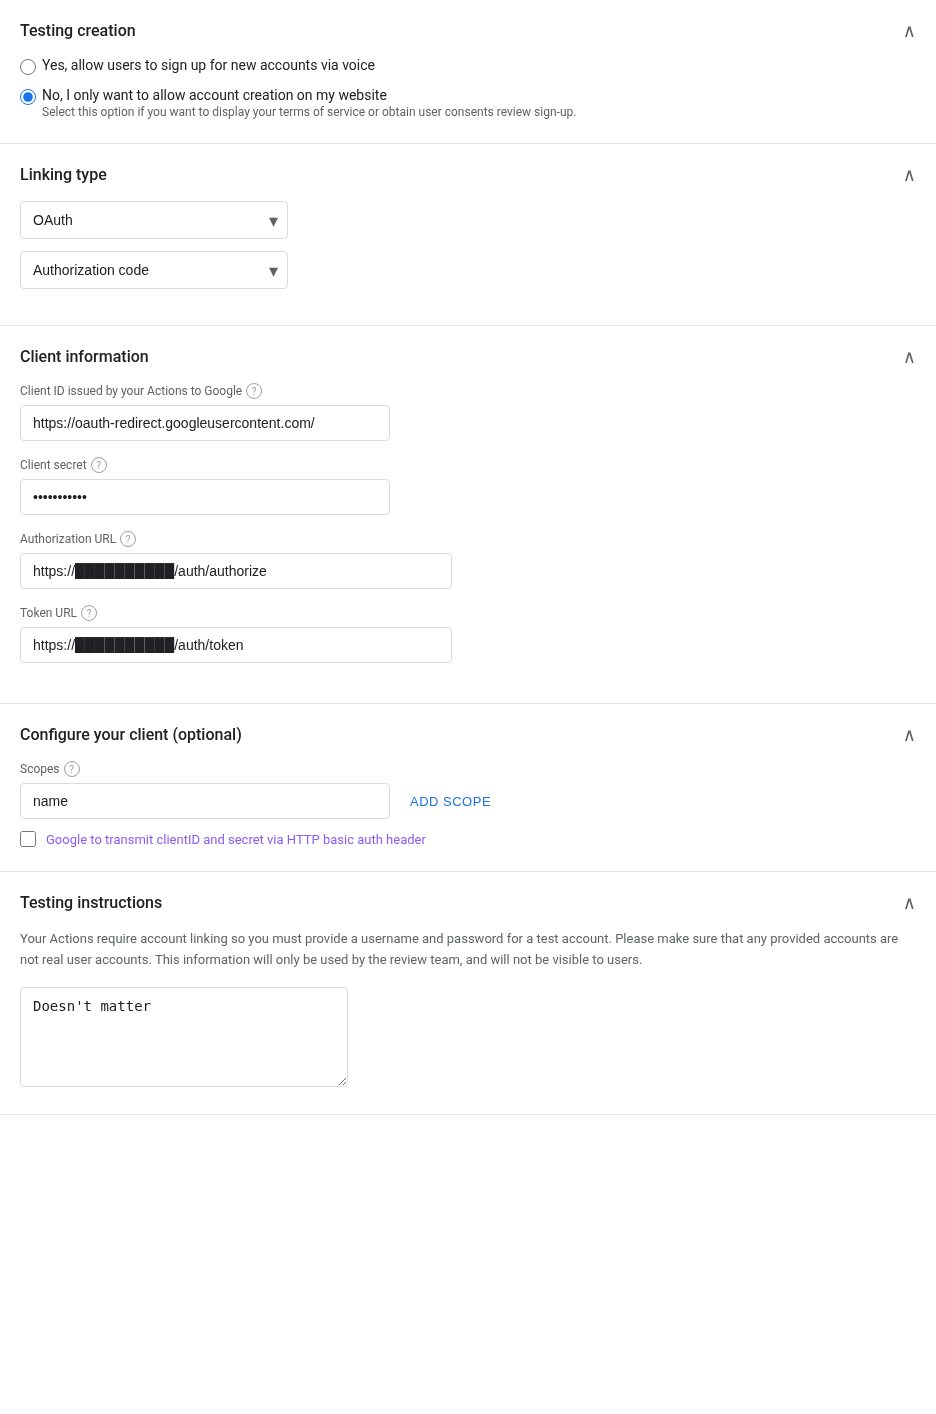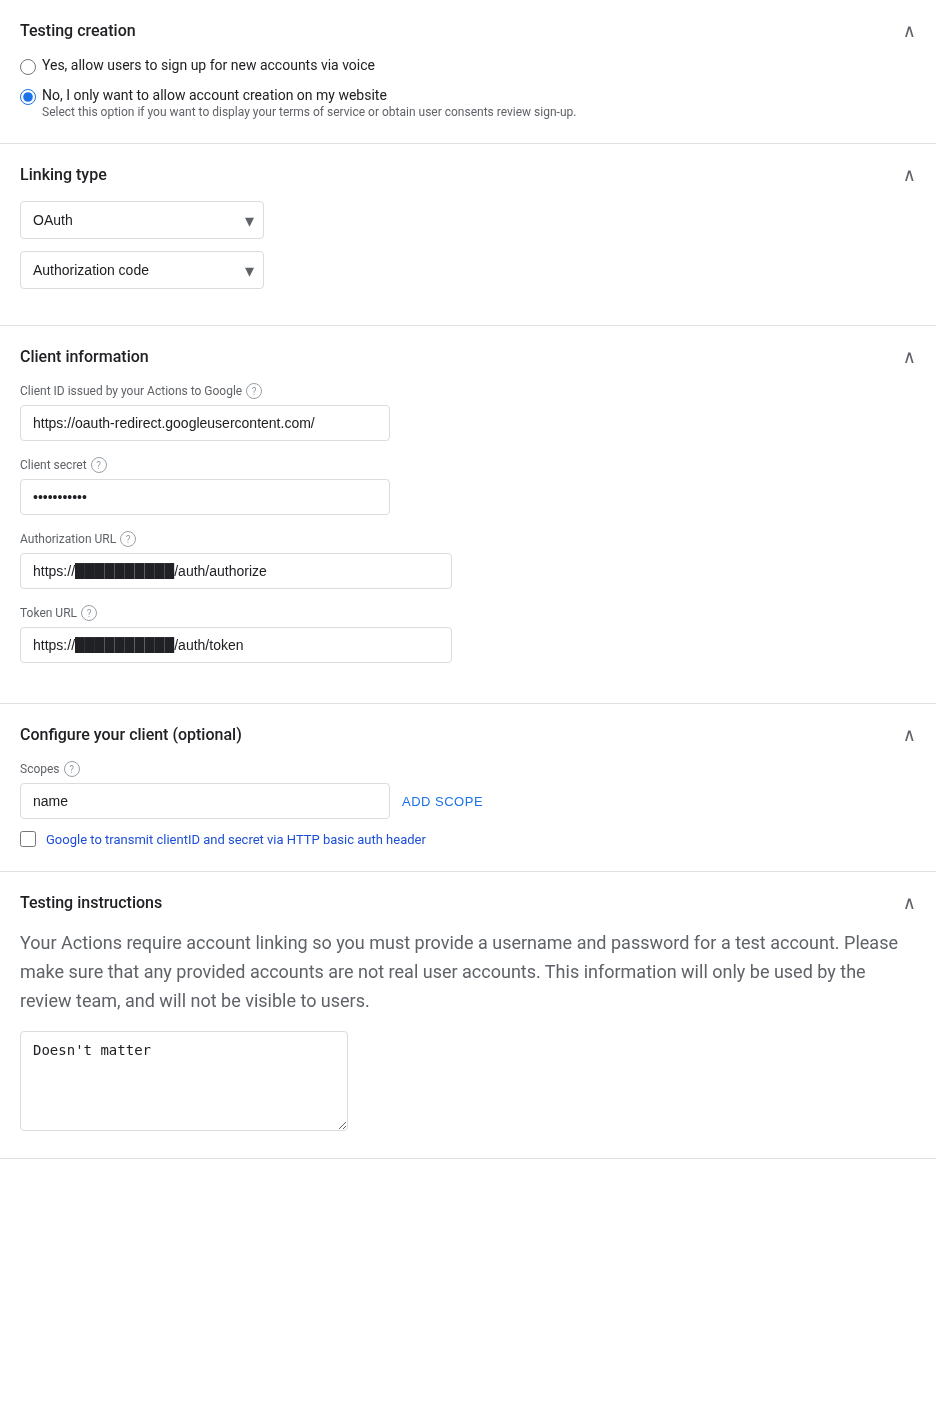--- a/index.html
+++ b/index.html
@@ -65,21 +65,21 @@
     }
     .select-field {
       appearance: none;
       -webkit-appearance: none;
       background: #fff;
       border: 1px solid #dadce0;
       border-radius: 4px;
       padding: 10px 36px 10px 12px;
       font-size: 14px;
       color: #202124;
-      width: 244px;
+      width: 268px;
       cursor: pointer;
     }
     .select-arrow {
       position: absolute;
       right: 10px;
       top: 50%;
       transform: translateY(-50%);
       pointer-events: none;
       color: #5f6368;
       font-size: 18px;
@@ -174,42 +174,43 @@
     .checkbox-input {
       width: 16px;
       height: 16px;
       border: 2px solid #9aa0a6;
       border-radius: 2px;
       cursor: pointer;
       background: #fff;
     }
     .checkbox-label {
       font-size: 13px;
-      color: #1d4ed8;
+      color: #8b5cf6;
     }
     .testing-description {
-      font-size: 18px;
+      font-size: 13px;
       color: #5f6368;
       line-height: 1.6;
       margin-bottom: 16px;
     }
     .testing-textarea {
       width: 328px;
       min-height: 100px;
       padding: 10px 12px;
       border: 1px solid #dadce0;
       border-radius: 4px;
       font-size: 14px;
       color: #202124;
       resize: vertical;
       outline: none;
     }
     .scope-add-row {
       display: flex;
       align-items: center;
+      gap: 8px;
     }
   </style>
 </head>
 <body>
 
 <div class="section">
   <div class="section-header">
     <span class="section-title">Testing creation</span>
     <span class="chevron-icon">∧</span>
   </div>

